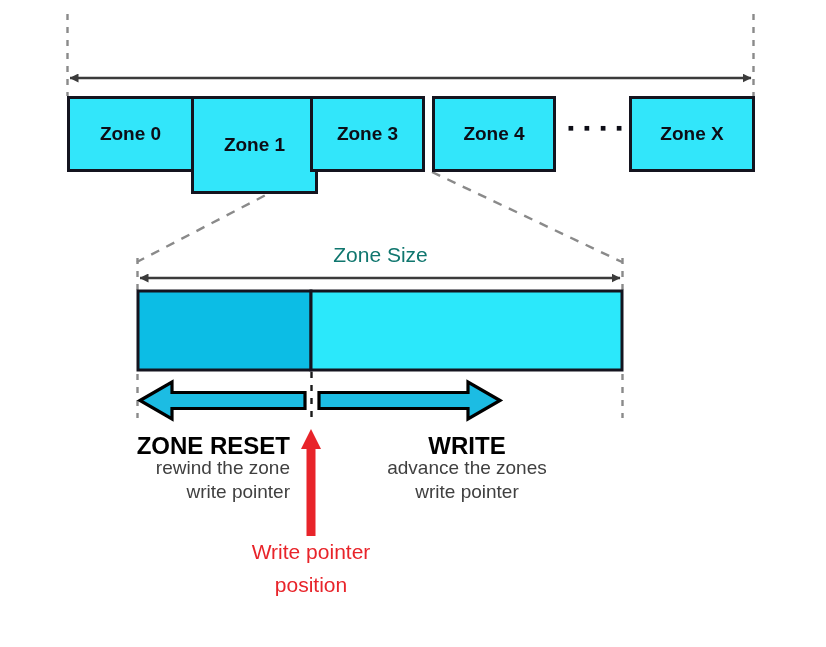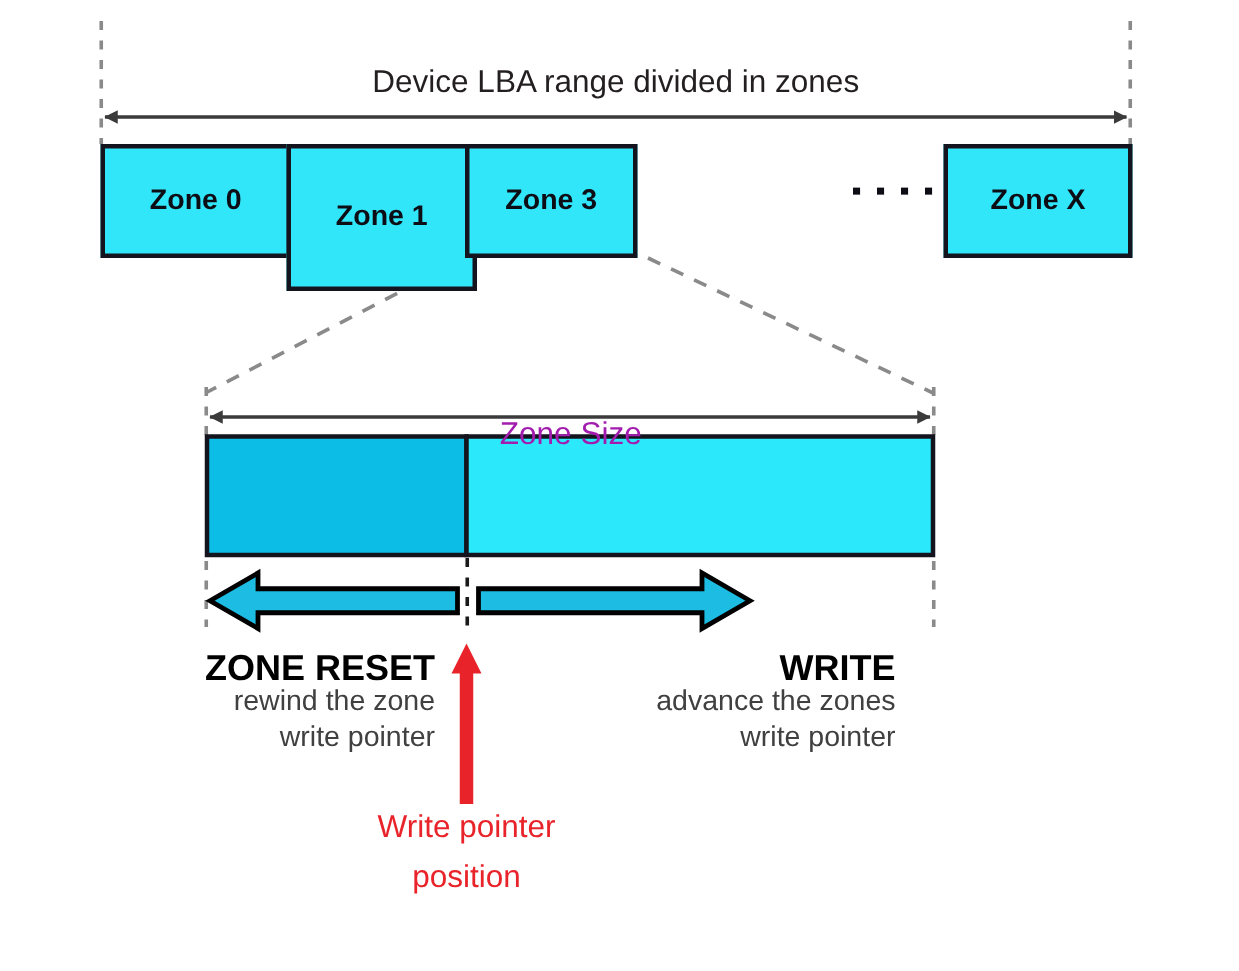--- a/index.html
+++ b/index.html
@@ -48,38 +48,37 @@
     position: absolute;
     border: 3px solid #14141f;
     background: #32e6fa;
     display: flex;
     align-items: center;
     justify-content: center;
     box-sizing: border-box;
   }
   .lbl-zonesize {
     font-size: 21px;
-    color: #a21caf;
+    color: #0f766e;
     text-align: center;
-    margin-top: 35px;
   }
   .cap-bold {
     font-size: 24px;
     font-weight: bold;
     color: #000000;
   }
   .cap-reg {
     font-size: 19px;
     color: #404040;
   }
   .cap-left {
     text-align: right;
   }
   .cap-right {
-    text-align: right;
+    text-align: center;
   }
   .red-txt {
     font-size: 21px;
     color: #e8242a;
     text-align: center;
   }
 </style>
 </head>
 <body>
 
@@ -116,30 +115,32 @@
 
     <line x1="311.5" y1="372" x2="311.5" y2="418" stroke="#1a1a1a" stroke-width="2.4" stroke-dasharray="6,7"></line>
 
     <path d="M 140,400.5 L 172,382 L 172,392.5 L 305,392.5 L 305,408.5 L 172,408.5 L 172,419 Z" fill="#1cbce3" stroke="#000000" stroke-width="3.2" stroke-linejoin="miter"></path>
 
     <path d="M 500,400.5 L 468,382 L 468,392.5 L 319,392.5 L 319,408.5 L 468,408.5 L 468,419 Z" fill="#1cbce3" stroke="#000000" stroke-width="3.2" stroke-linejoin="miter"></path>
 
     <path d="M 311,429 L 301,449 L 306.5,449 L 306.5,536 L 315.5,536 L 315.5,449 L 321,449 Z" fill="#e8242a"></path>
   </svg>
 
-  <div class="txt lbl-top" style="left:67px; top:43px; width:687px;">Device LBA range divided in zones</div>
 
   <div class="zonebox" style="left:67px; top:96px; width:127px; height:76px;">
     <span class="zone-label">Zone 0</span>
   </div>
   <div class="zonebox" style="left:191px; top:96px; width:127px; height:98px;">
     <span class="zone-label">Zone 1</span>
   </div>
   <div class="zonebox" style="left:310px; top:96px; width:115px; height:76px;">
     <span class="zone-label">Zone 3</span>
+  </div>
+  <div class="zonebox" style="left:432px; top:96px; width:124px; height:76px;">
+    <span class="zone-label">Zone 4</span>
   </div>
 
   <div class="txt" style="left:566px; top:117px; width:60px; text-align:center;
               font-size:19px; font-weight:bold; letter-spacing:2px; color:#0d0d16;">▪ ▪ ▪ ▪</div>
 
   <div class="zonebox" style="left:629px; top:96px; width:126px; height:76px;">
     <span class="zone-label">Zone X</span>
   </div>
 
   <div class="txt lbl-zonesize" style="left:138px; top:243px; width:485px;">Zone Size</div>

